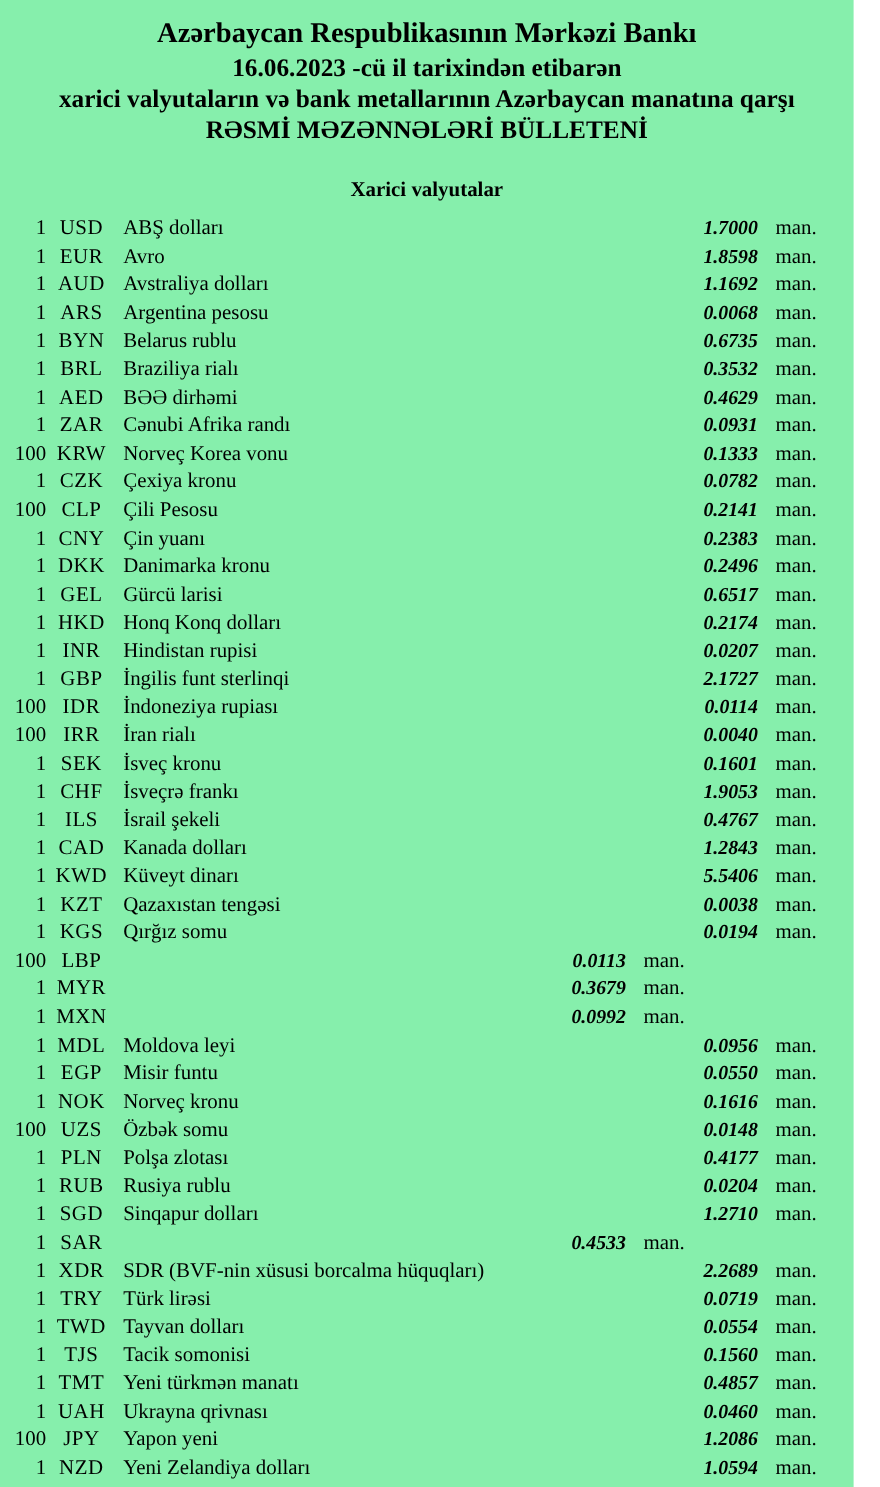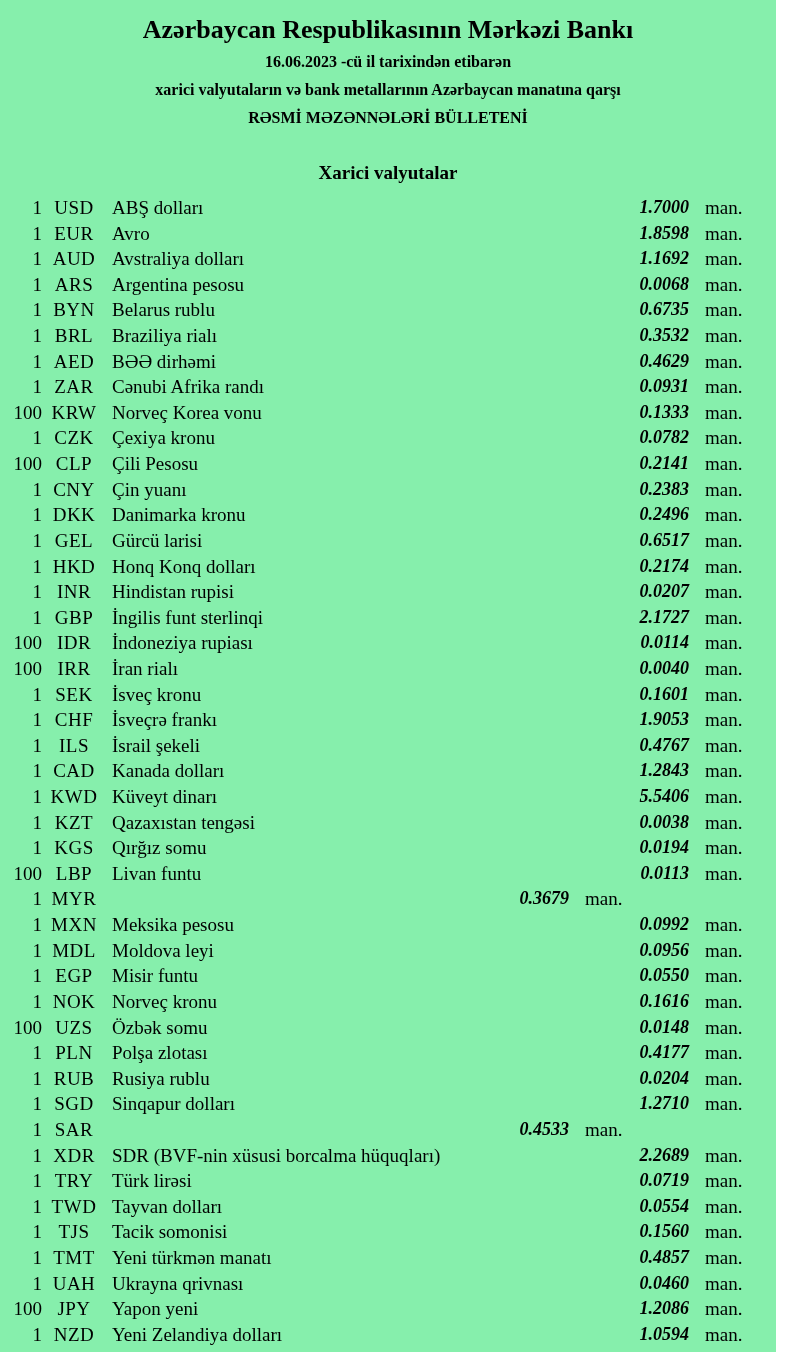--- a/index.html
+++ b/index.html
@@ -12,21 +12,21 @@
     font-family: Liberation Serif, serif;
     overflow: hidden;
   }
   .header { text-align: center; padding-top: 12px; }
   .title {
     font-size: 26px;
     font-weight: bold;
     line-height: 36px;
   }
   .subline {
-    font-size: 16px;
+    font-size: 23px;
     font-weight: bold;
     line-height: 28px;
   }
   .section-title {
     margin-top: 28px;
     text-align: center;
     font-size: 19px;
     font-weight: bold;
     line-height: 26px;
   }
@@ -264,36 +264,34 @@
     <span class="qty">1</span>
     <span class="code">KGS</span>
     <span class="name">Qırğız somu</span>
     <span class="rate">0.0194</span>
     <span class="unit">man.</span>
   </div>
 
   <div class="row">
     <span class="qty">100</span>
     <span class="code">LBP</span>
-    <span class="name">Livan funtu</span>
     <span class="rate">0.0113</span>
     <span class="unit">man.</span>
   </div>
 
   <div class="row">
     <span class="qty">1</span>
     <span class="code">MYR</span>
     <span class="rate">0.3679</span>
     <span class="unit">man.</span>
   </div>
 
   <div class="row">
     <span class="qty">1</span>
     <span class="code">MXN</span>
-    <span class="name">Meksika pesosu</span>
     <span class="rate">0.0992</span>
     <span class="unit">man.</span>
   </div>
 
   <div class="row">
     <span class="qty">1</span>
     <span class="code">MDL</span>
     <span class="name">Moldova leyi</span>
     <span class="rate">0.0956</span>
     <span class="unit">man.</span>

